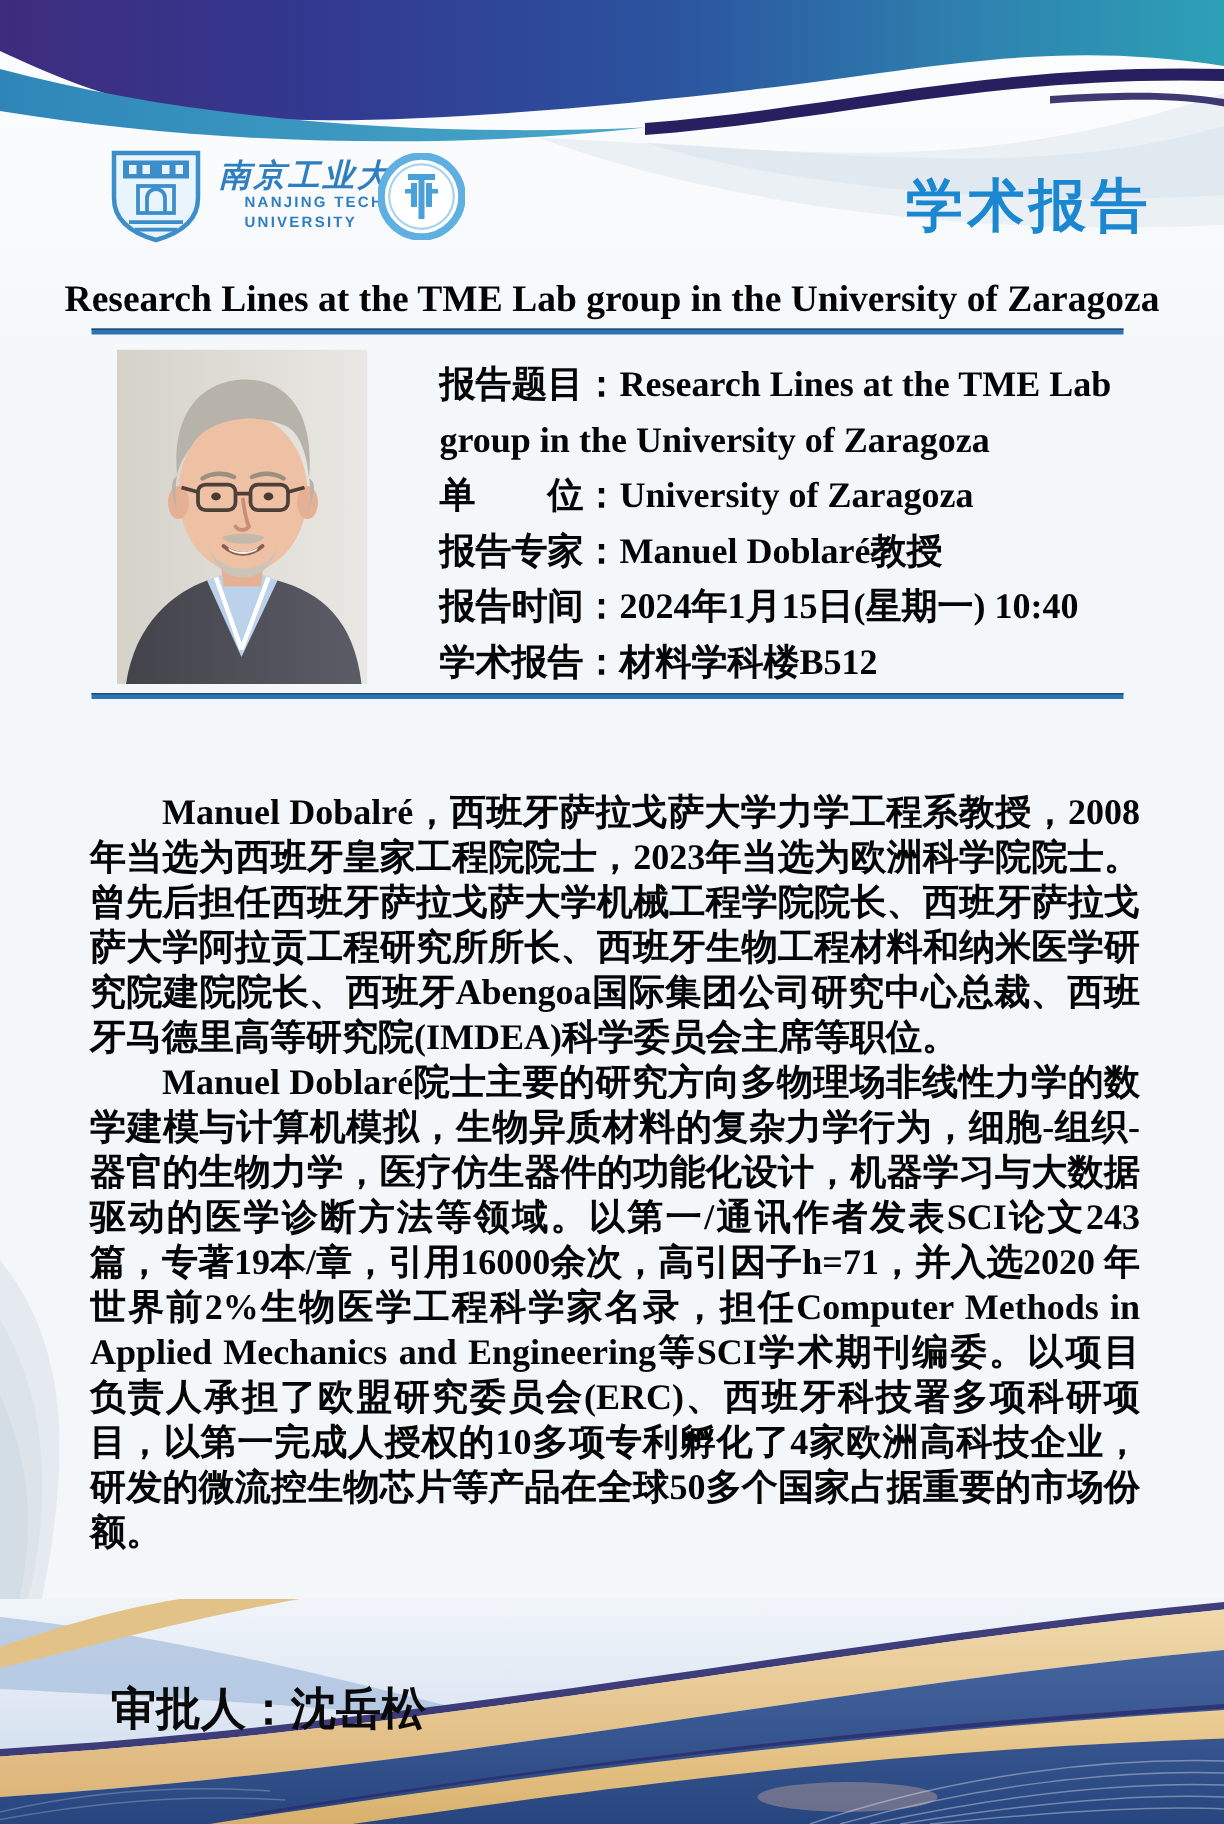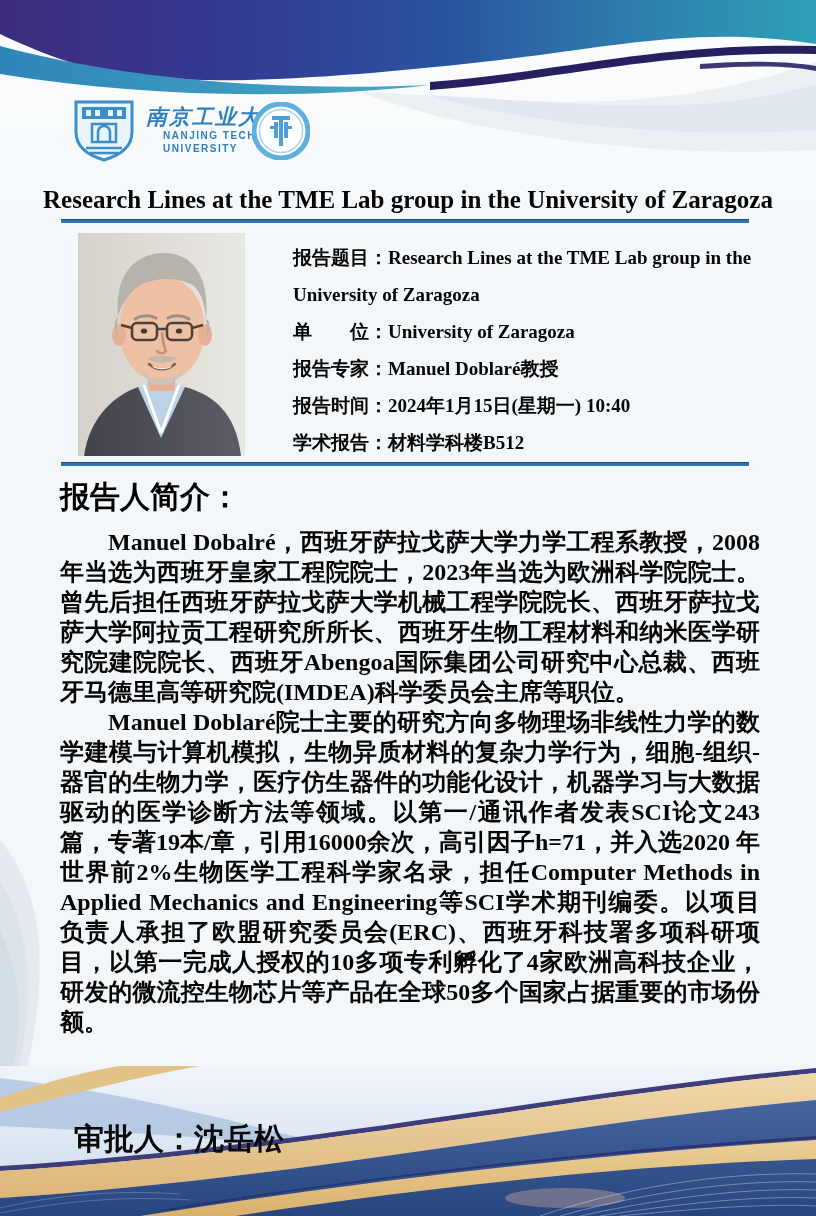--- a/index.html
+++ b/index.html
@@ -30,21 +30,21 @@
     font-weight:700; font-size:25px; color:#050505; z-index:2;
   }
   .rule{ position:absolute; left:61px; width:688px; height:4px;
     background:#2e74b5; border-top:1px solid #1d4e79; z-index:2; }
   .rule1{ top:219px; }
   .rule2{ top:462px; }
 
   
   .info{
     position:absolute; left:293px; top:239px; width:468px; z-index:2;
-    font-size:19px; font-weight:700; color:#050505; line-height:37px;
+    font-size:24px; font-weight:700; color:#050505; line-height:37px;
   }
   .info-line{ text-align:left; }
 
   
   .bio-heading{
     position:absolute; top:477px; left:60px; z-index:2;
     font-family:"Liberation Sans","DejaVu Sans",sans-serif;
     font-weight:700; font-size:30px; color:#000;
   }
   .bio{
@@ -186,20 +186,21 @@
           <rect x="22" y="20" width="4" height="16"></rect>
           <rect x="32" y="20" width="4" height="16"></rect>
           <rect x="27" y="18" width="4" height="26"></rect>
           <rect x="18" y="24" width="6" height="3"></rect>
           <rect x="34" y="24" width="6" height="3"></rect>
         </g>
       </svg>
     </span>
   </div>
 
+  <div class="layer banner-label" style="top:112px;left:604px;z-index:2">学术报告</div>
 
   <div class="headline">Research Lines at the TME Lab group in the University of Zaragoza</div>
   <div class="rule rule1"></div>
 
   <div class="layer" style="top:233px;left:78px;z-index:2">
     <svg width="167" height="223" viewBox="0 0 167 223">
       <defs>
         <linearGradient id="photoBg" x1="0" y1="0" x2="1" y2="0">
           <stop offset="0" stop-color="#d5d2ca"></stop>
           <stop offset="1" stop-color="#eae8e4"></stop>
@@ -249,21 +250,20 @@
   <div class="info">
     <div class="info-line"><span>报告题目：</span><span>Research Lines at the TME Lab group in the University of Zaragoza</span></div>
     <div class="info-line"><span>单　　位：</span><span>University of Zaragoza</span></div>
     <div class="info-line"><span>报告专家：</span><span>Manuel Doblaré教授</span></div>
     <div class="info-line"><span>报告时间：</span><span>2024年1月15日(星期一) 10:40</span></div>
     <div class="info-line"><span>学术报告：</span><span>材料学科楼B512</span></div>
   </div>
 
   <div class="rule rule2"></div>
 
-  <div class="bio-heading">报告人简介：</div>
   <div class="bio">
     <p>Manuel Dobalré，西班牙萨拉戈萨大学力学工程系教授，2008年当选为西班牙皇家工程院院士，2023年当选为欧洲科学院院士。曾先后担任西班牙萨拉戈萨大学机械工程学院院长、西班牙萨拉戈萨大学阿拉贡工程研究所所长、西班牙生物工程材料和纳米医学研究院建院院长、西班牙Abengoa国际集团公司研究中心总裁、西班牙马德里高等研究院(IMDEA)科学委员会主席等职位。</p>
     <p>Manuel Doblaré院士主要的研究方向多物理场非线性力学的数学建模与计算机模拟，生物异质材料的复杂力学行为，细胞-组织-器官的生物力学，医疗仿生器件的功能化设计，机器学习与大数据驱动的医学诊断方法等领域。以第一/通讯作者发表SCI论文243篇，专著19本/章，引用16000余次，高引因子h=71，并入选2020 年世界前2%生物医学工程科学家名录，担任Computer Methods in Applied Mechanics and Engineering等SCI学术期刊编委。以项目负责人承担了欧盟研究委员会(ERC)、西班牙科技署多项科研项目，以第一完成人授权的10多项专利孵化了4家欧洲高科技企业，研发的微流控生物芯片等产品在全球50多个国家占据重要的市场份额。</p>
   </div>
 
   <div class="approver"><span>审批人：</span><span>沈岳松</span></div>
 
 </div>
 
 </body></html>

